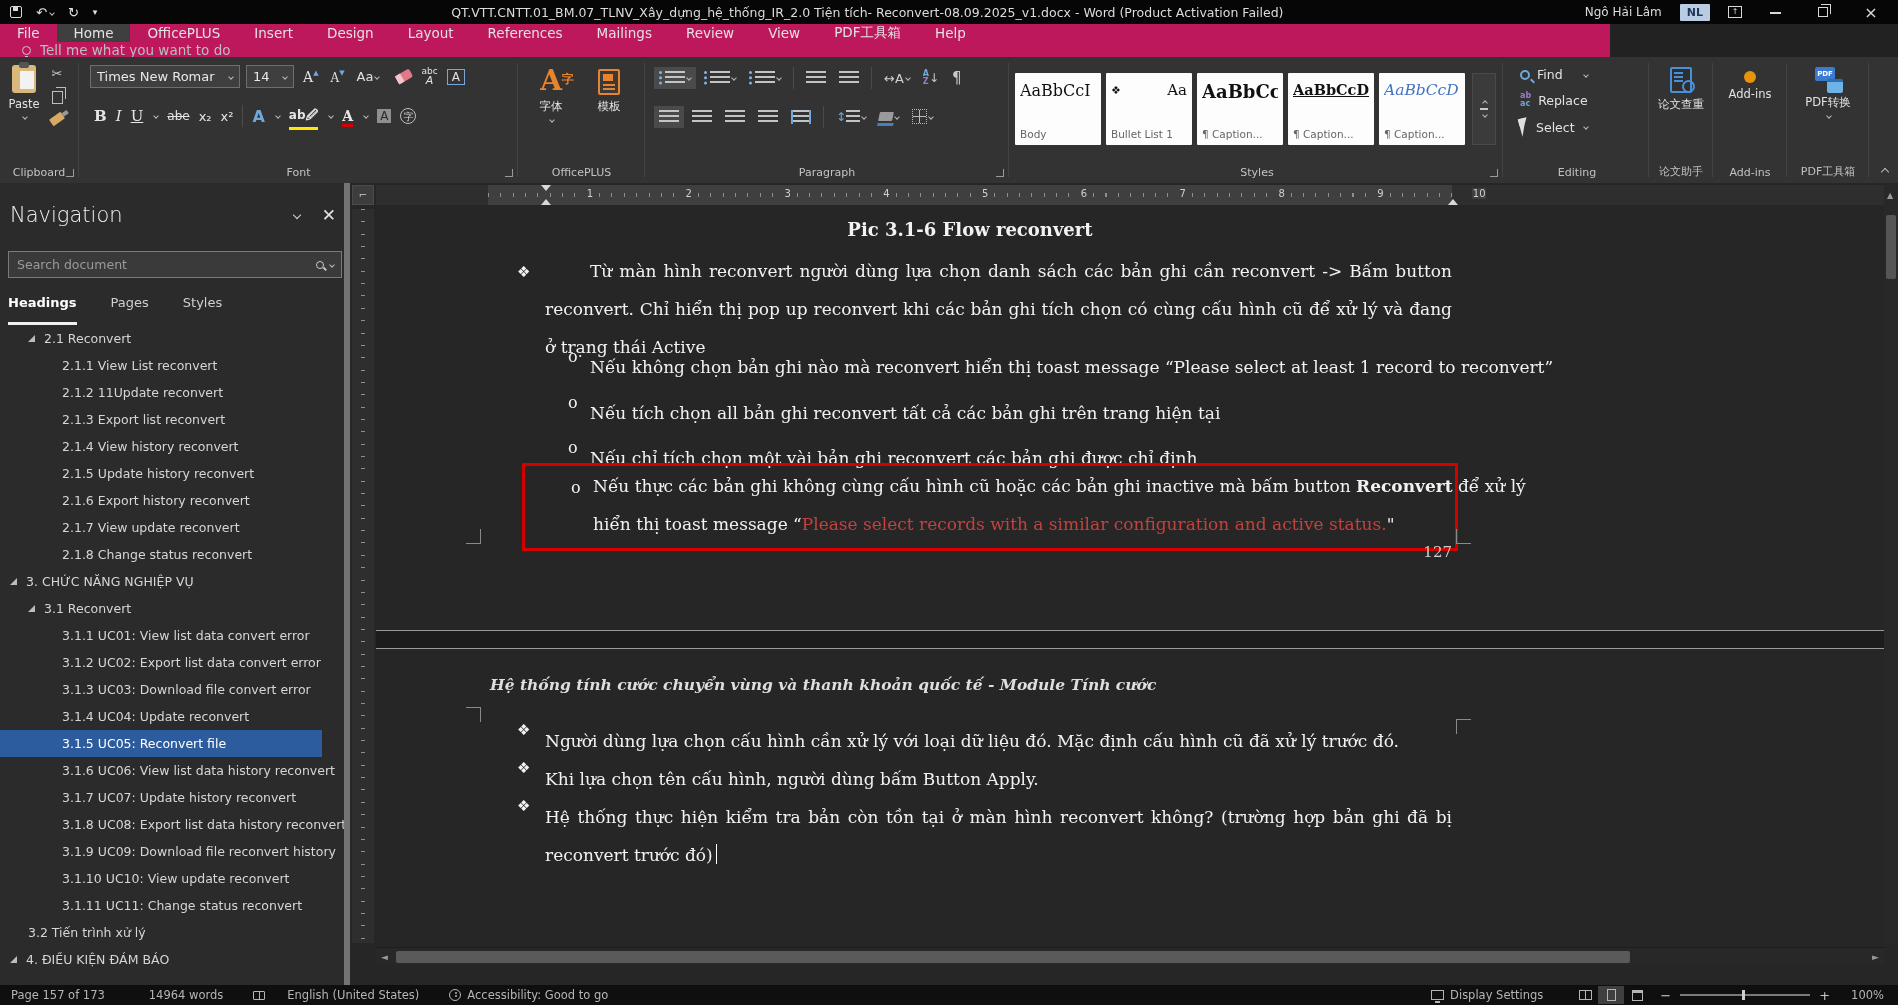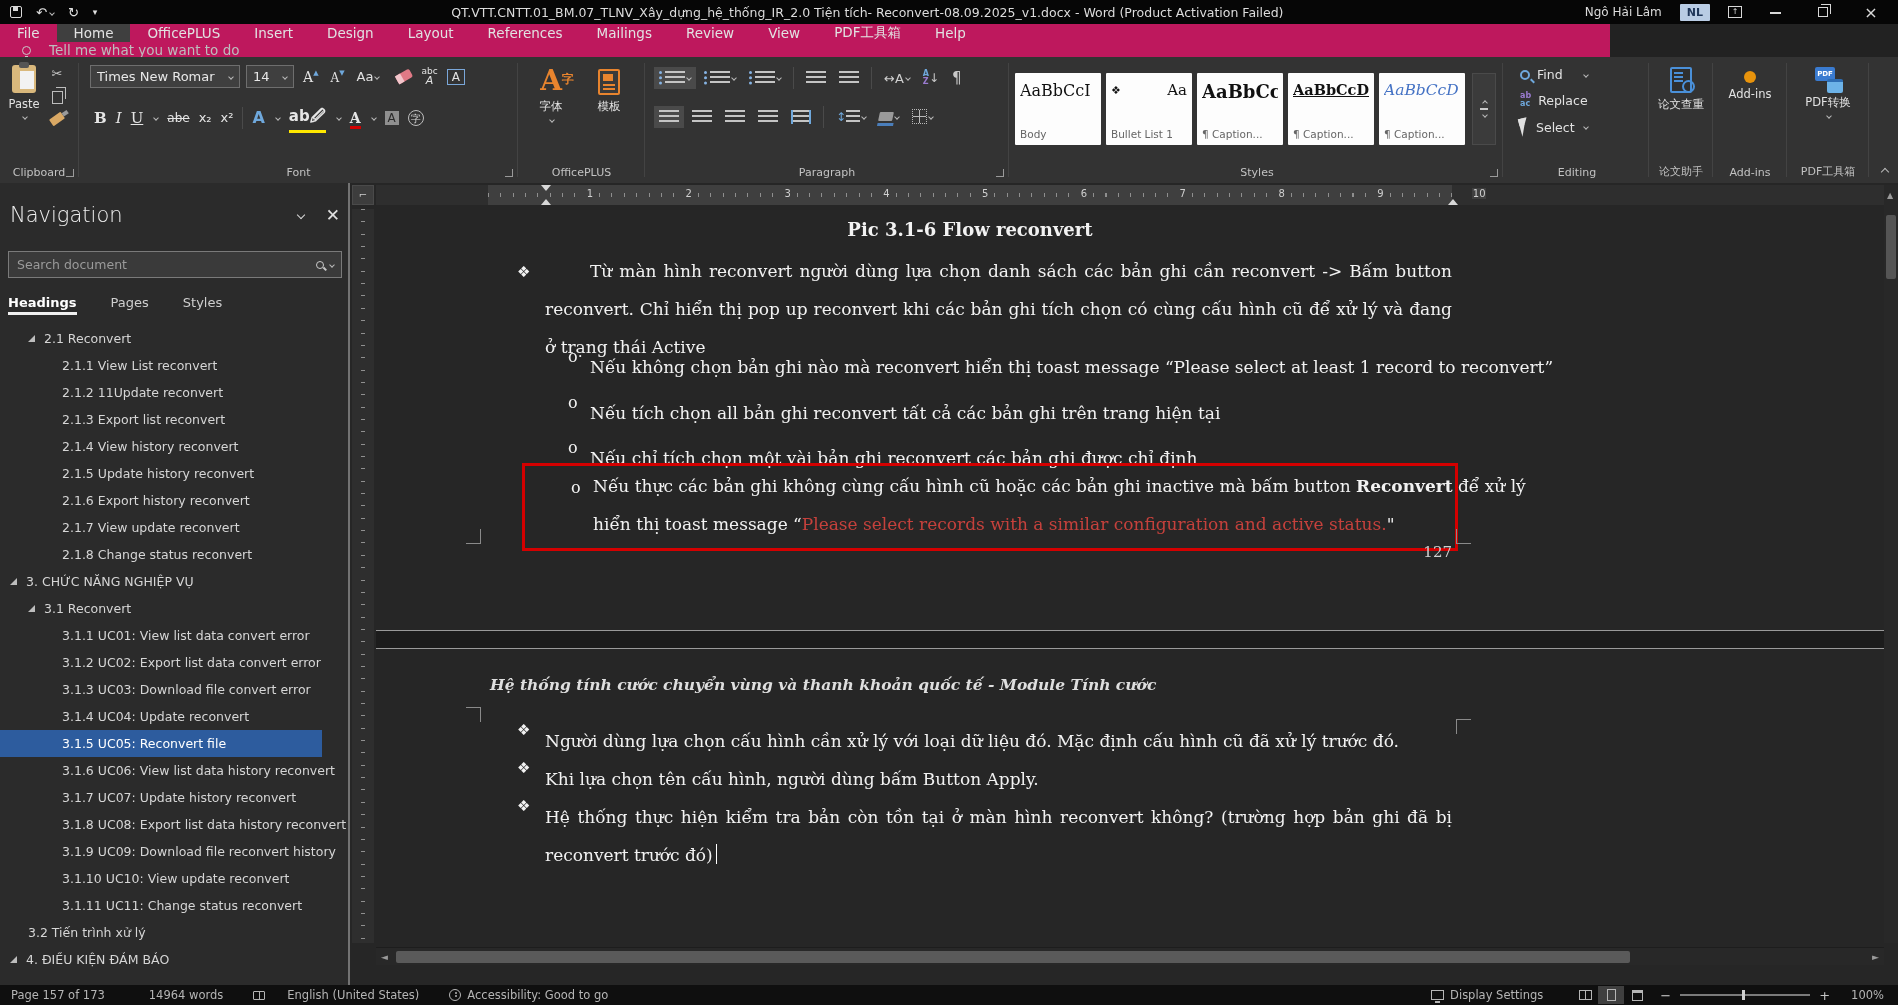--- a/index.html
+++ b/index.html
@@ -20,21 +20,21 @@
   .ic-restore{display:inline-block;width:10px;height:10px;border:1px solid #d8d8d8;position:relative;}
   .ic-restore::before{content:"";position:absolute;left:2px;top:-4px;width:9px;height:9px;border:1px solid #d8d8d8;border-left:none;border-bottom:none;}
   .ic-ribopts{display:inline-block;width:14px;height:12px;border:1px solid #d8d8d8;font-size:8px;line-height:10px;text-align:center;color:#d8d8d8;}
   .ic-min{display:inline-block;width:11px;height:1.5px;background:#d8d8d8;vertical-align:middle;}
 
   
   .tabrow{position:absolute;top:24px;left:0;width:1610px;height:33px;background:#be185d;display:flex;align-items:stretch;font-size:13.5px;color:#e2e2e2;flex-direction:column;}
   .rtabs{display:flex;align-items:stretch;}
   .rtab{padding:0 17px;display:flex;align-items:center;cursor:default;}
   .rtab.active{background:#3f3f3f;}
-  .tellme{display:flex;align-items:center;gap:18px;color:#bdbdbd;margin-left:22px;white-space:nowrap;}
+  .tellme{display:flex;align-items:center;gap:9px;color:#bdbdbd;margin-left:22px;white-space:nowrap;}
   .bulb{width:9px;height:9px;border:1.5px solid #c9c9c9;border-radius:50%;position:relative;}
   .bulb::after{content:"";position:absolute;left:2px;top:9px;width:3px;height:3px;background:#c9c9c9;}
   .tabrow-tex{flex:1;background:radial-gradient(ellipse 300px 40px at 70% 120%,#1c1c1c 0%,transparent 70%),radial-gradient(ellipse 400px 50px at 90% -20%,#181818 0%,transparent 70%);}
   .share-btn{align-self:center;margin-right:16px;border:1px solid #8a8a8a;padding:4px 12px;display:flex;align-items:center;gap:7px;font-size:14px;font-weight:bold;color:#f0f0f0;background:rgba(20,20,20,.4);}
   .ic-share{width:12px;height:10px;border:1.5px solid #e8e8e8;border-top:none;position:relative;}
   .ic-share::after{content:"↑";position:absolute;left:2px;top:-9px;font-size:10px;font-weight:normal;color:#e8e8e8;}
 
   
   .ribbon{position:absolute;top:57px;left:0;width:1898px;height:126px;background:#333;font-size:11px;}
   .rgroup{position:absolute;top:0;height:126px;}
@@ -111,31 +111,31 @@
   .ic-papercheck::after{content:"";position:absolute;right:-5px;bottom:-2px;width:9px;height:9px;border:2px solid #4a90d9;border-radius:50%;}
   .ic-addin{width:12px;height:12px;border-radius:50%;background:#e8930c;}
   .ic-pdf{width:26px;height:24px;position:relative;}
   .ic-pdf::before{content:"PDF";position:absolute;left:0;top:0;width:20px;height:14px;background:#3a7bd0;color:#fff;font-size:7px;font-weight:bold;text-align:center;line-height:14px;border-radius:2px;}
   .ic-pdf::after{content:"";position:absolute;right:-2px;bottom:-2px;width:16px;height:11px;background:#6db3e8;border-radius:2px;border-top:3px solid #2e6db3;}
   .collapse-chev{position:absolute;right:10px;bottom:8px;color:#b9b9b9;}
 
   
   .main{position:absolute;top:183px;left:0;width:1898px;height:802px;background:#262626;}
   
-  .navpane{position:absolute;left:0;top:0;width:350px;height:802px;background:#2b2b2b;border-right:2px solid #737373;overflow:hidden;}
+  .navpane{position:absolute;left:0;top:0;width:350px;height:802px;background:#2b2b2b;border-right:6px solid #737373;overflow:hidden;}
   .nav-head{position:absolute;left:10px;top:16px;right:8px;height:32px;display:flex;align-items:center;}
   .nav-title{font-size:21px;color:#f0f0f0;font-weight:300;flex:1;}
   .nav-close{color:#e0e0e0;font-size:17px;margin-left:22px;}
   .nav-search{position:absolute;left:8px;top:68px;width:334px;height:27px;background:#3a3a3a;border:1px solid #7a7a7a;display:flex;align-items:center;}
   .nav-search input{flex:1;background:transparent;border:none;outline:none;color:#d8d8d8;font-size:12.5px;padding:0 8px;font-family:inherit;}
   .nav-search input::placeholder{color:#9a9a9a;}
   .mag2{width:8px;height:8px;border:1.5px solid #c9c9c9;border-radius:50%;position:relative;margin-right:4px;}
   .mag2::after{content:"";position:absolute;left:6px;top:6px;width:4px;height:1.5px;background:#c9c9c9;transform:rotate(45deg);}
   .nav-tabs{position:absolute;left:8px;top:112px;display:flex;gap:34px;font-size:13px;color:#cfcfcf;}
-  .ntab{padding-bottom:2px;}
+  .ntab{padding-bottom:12px;}
   .ntab.active{font-weight:bold;color:#fff;border-bottom:3px solid #f0f0f0;}
   .nav-list{position:absolute;left:0;top:142px;right:0;bottom:0;font-size:12.5px;color:#d6d6d6;}
   .nitem{height:27px;display:flex;align-items:center;white-space:nowrap;overflow:hidden;position:relative;}
   .nitem .txt{overflow:hidden;text-overflow:clip;}
   .nitem.sel{background:#2d5c9e;color:#fff;width:322px;}
   .ncaret{width:0;height:0;border-bottom:7px solid #bdbdbd;border-left:7px solid transparent;margin-right:9px;flex:none;}
   .lv0{padding-left:10px;}
   .lv1{padding-left:28px;}
   .lv2{padding-left:62px;}
 
@@ -287,21 +287,21 @@
       <b style="font-family:'DejaVu Serif',serif;font-size:15px"><span>B</span></b>
       <i style="font-family:'DejaVu Serif',serif;font-size:15px"><span>I</span></i>
       <span style="text-decoration:underline;font-family:'DejaVu Serif',serif;font-size:15px"><span>U</span></span>
         <span class="chev sm"></span>
       <span style="text-decoration:line-through;font-size:12px"><span>abe</span></span>
       <span style="font-size:13px"><span>x₂</span></span>
       <span style="font-size:13px"><span>x²</span></span>
       <span style="width:1px;height:22px;background:#4a4a4a;"></span>
       <span class="fx-a"><span>A</span></span>
         <span class="chev sm"></span>
-      <span class="u-yel" style="font-size:15px;font-weight:bold;"><span>ab</span>🖉</span>
+      <span class="u-yel" style="font-size:12px;font-weight:bold;"><span>ab</span>🖉</span>
         <span class="chev sm"></span>
       <span class="u-red" style="font-size:14px;font-weight:bold;font-family:'DejaVu Serif',serif;"><span>A</span></span>
         <span class="chev sm"></span>
       <span class="shade-a"><span>A</span></span>
       <span class="circ"><span>字</span></span>
     </div>
     <div class="glabel">Font</div>
     <span class="lnch"></span>
   </div>
   <div class="gsep" style="left:517px;"></div>

